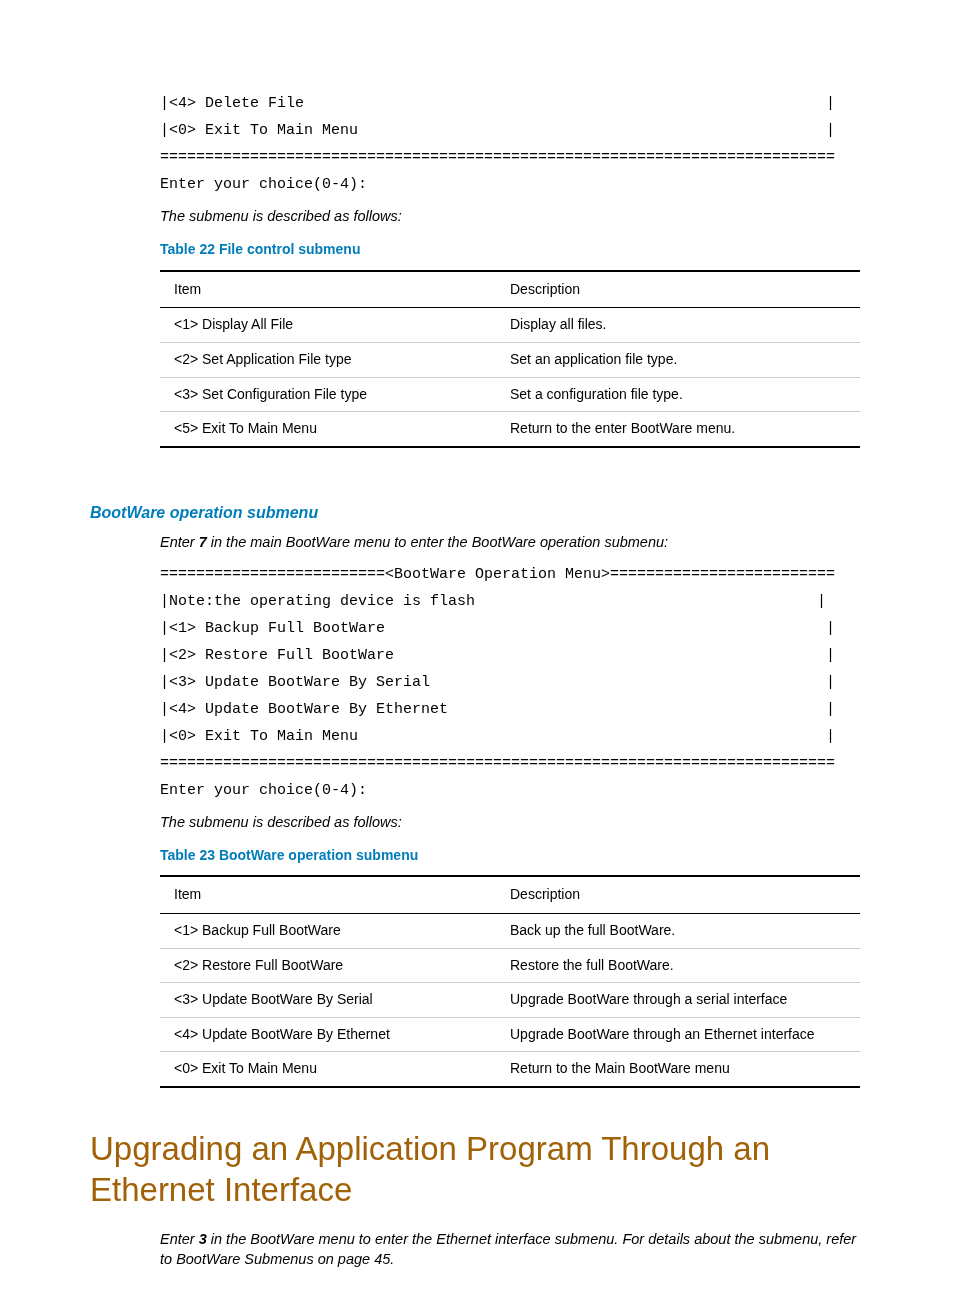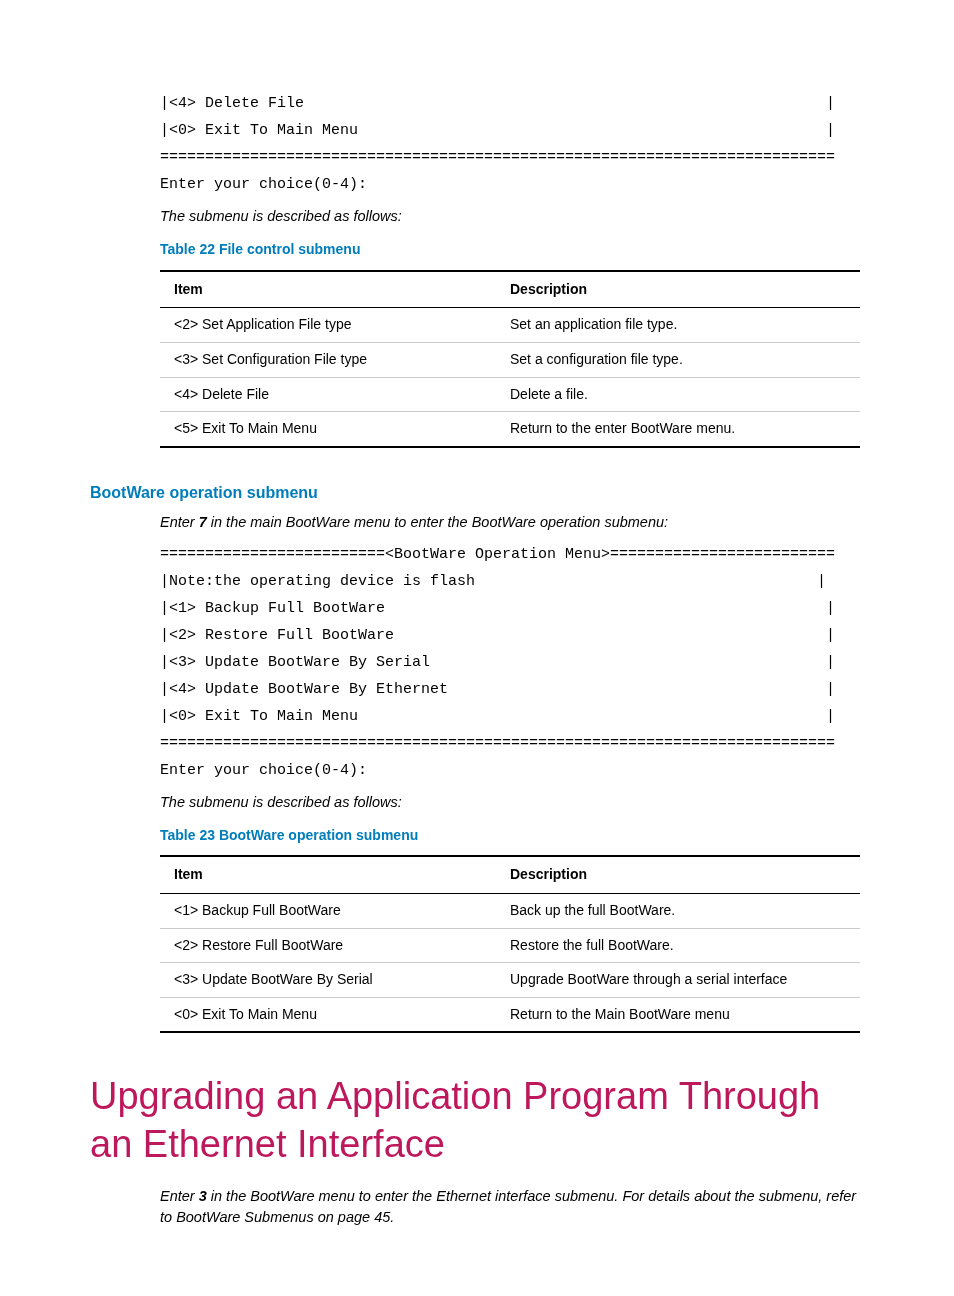--- a/index.html
+++ b/index.html
@@ -32,43 +32,44 @@
     font-size: 14px;
   }
   table {
     border-collapse: collapse;
     margin-left: 70px;
     width: 700px;
     font-size: 14px;
   }
   thead th {
     text-align: left;
-    font-weight: bold;
+    font-weight: normal;
     padding: 8px 14px 8px 14px;
     border-top: 2px solid #000;
     border-bottom: 1.5px solid #000;
   }
   tbody td {
     padding: 7px 14px;
     border-bottom: 1px solid #ccc;
     vertical-align: top;
   }
   tbody tr:last-child td {
     border-bottom: 2px solid #000;
   }
   .section-heading {
-    margin: 34px 0 8px 0;
+    margin: 54px 0 8px 0;
     color: #007dba;
     font-weight: bold;
     font-size: 16px;
+    font-style: italic;
   }
   h1.main-heading {
     font-weight: normal;
-    color: #be185d;
-    font-size: 38px;
+    color: #a16207;
+    font-size: 33px;
     margin: 40px 0 18px 0;
     line-height: 1.25;
   }
   .link {
     color: #000000;
   }
   .bold { font-weight: bold; }
 </style>
 </head>
 <body>
@@ -84,30 +85,30 @@
 
 <table>
   <thead>
     <tr>
       <th style="width:48%;">Item</th>
       <th>Description</th>
     </tr>
   </thead>
   <tbody>
     <tr>
+        <td>&lt;1&gt; Display All File</td>
+        <td>Display all files.</td>
+      </tr>
+    <tr>
         <td>&lt;2&gt; Set Application File type</td>
         <td>Set an application file type.</td>
       </tr>
     <tr>
         <td>&lt;3&gt; Set Configuration File type</td>
         <td>Set a configuration file type.</td>
-      </tr>
-    <tr>
-        <td>&lt;4&gt; Delete File</td>
-        <td>Delete a file.</td>
       </tr>
     <tr>
         <td>&lt;5&gt; Exit To Main Menu</td>
         <td>Return to the enter BootWare menu.</td>
       </tr>
   </tbody>
 </table>
 
 <p class="section-heading">BootWare operation submenu</p>
 
@@ -141,20 +142,24 @@
       </tr>
     <tr>
         <td>&lt;2&gt; Restore Full BootWare</td>
         <td>Restore the full BootWare.</td>
       </tr>
     <tr>
         <td>&lt;3&gt; Update BootWare By Serial</td>
         <td>Upgrade BootWare through a serial interface</td>
       </tr>
     <tr>
+        <td>&lt;4&gt; Update BootWare By Ethernet</td>
+        <td>Upgrade BootWare through an Ethernet interface</td>
+      </tr>
+    <tr>
         <td>&lt;0&gt; Exit To Main Menu</td>
         <td>Return to the Main BootWare menu</td>
       </tr>
   </tbody>
 </table>
 
 <h1 class="main-heading">Upgrading an Application Program Through an Ethernet Interface</h1>
 
 <p class="para"><span>Enter </span><span class="bold">3</span><span> in the BootWare menu to enter the Ethernet interface submenu. For details about the submenu, refer to </span><span class="link">BootWare Submenus</span><span> on page </span><span class="link">45</span><span>.</span></p>
 

